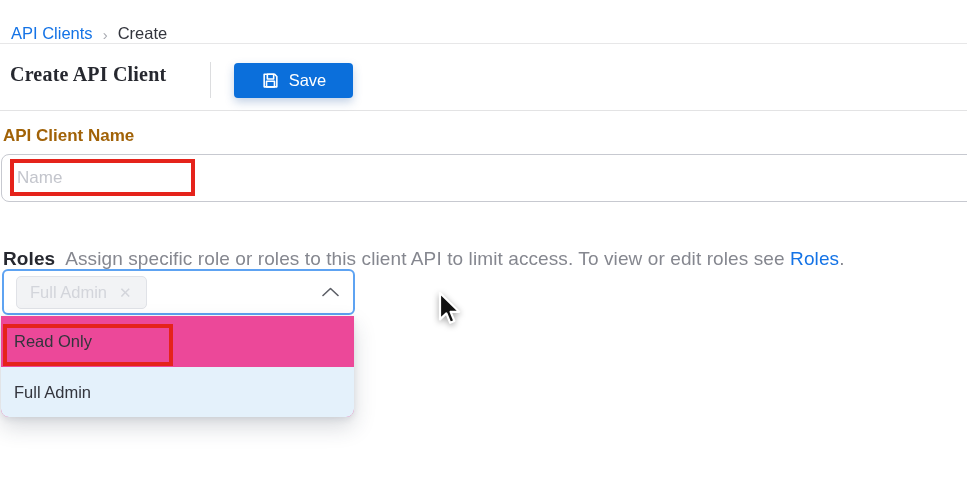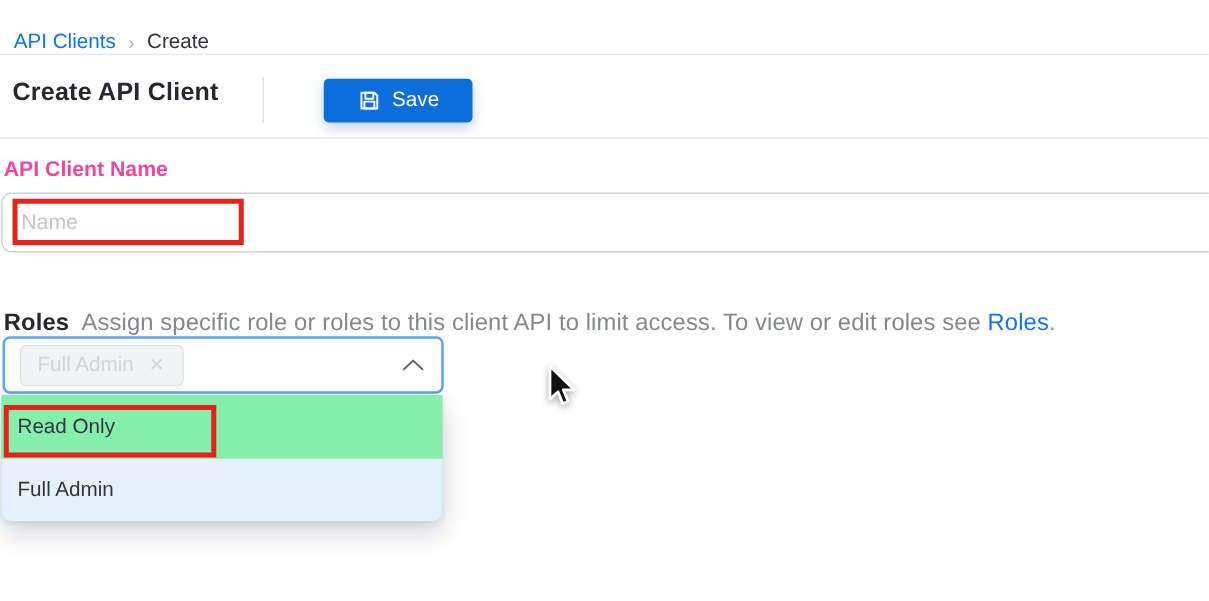--- a/index.html
+++ b/index.html
@@ -21,38 +21,38 @@
   .crumb-sep  { color:#a9abb2; margin:0 10px; font-size:15px; }
   .crumb-current { color:#33353d;margin-top:30px; }
 
   
   .title-row {
     position:absolute; left:0; top:45px; width:967px; height:66px;
     border-bottom:1px solid #e3e3e4;
   }
   .page-title {
     position:absolute; left:10px; top:18px;
-    font-size:20px; font-weight:bold; color:#26282f; letter-spacing:.2px;
+    font-size:20px; font-weight:bold; color:#26282f; letter-spacing:.2px;font-family:Liberation Serif, serif;
   }
   .v-divider {
     position:absolute; left:210px; top:17px; width:1px; height:36px; background:#dcdddf;
   }
   .save-btn {
     position:absolute; left:234px; top:18px; width:119px; height:35px;
     background:#0b6fdb; border:none; border-radius:4px;
     color:#fff; font-size:16.5px; font-family:inherit;
     display:flex; align-items:center; justify-content:center; gap:9px;
-    cursor:pointer; box-shadow:0 4px 10px rgba(40,90,160,.28);margin-left:25px;
+    cursor:pointer; box-shadow:0 4px 10px rgba(40,90,160,.28);
   }
   .save-btn svg { display:block; }
 
   
   .field-label {
     position:absolute; left:3px; top:126px;
-    font-size:17px; font-weight:bold; color:#ec4899;
+    font-size:17px; font-weight:bold; color:#a16207;
   }
   .name-input {
     position:absolute; left:1px; top:154px; width:1020px; height:48px;
     border:1.5px solid #c7c9d0; border-radius:8px;
     font-family:inherit; font-size:17px; color:#33353d;
     padding:0 15px; outline:none; background:#fff;
   }
   .name-input::placeholder { color:#c3c5cc; opacity:1; }
 
   .roles-line {
@@ -73,21 +73,21 @@
     height:33px; padding:0 14px 0 13px;
     background:#f2f3f5; border:1px solid #e0e2e7; border-radius:5px;
     font-size:16.5px; color:#d3d5db;
   }
   .chip-x { font-size:15px; color:#d3d5db; line-height:1; }
   .chevron { margin-left:auto; display:block; }
 
   
   .roles-menu {
     position:absolute; left:1px; top:316px; width:353px;
-    background:#86efac; border-radius:0 0 8px 8px;
+    background:#ec4899; border-radius:0 0 8px 8px;
     box-shadow:0 10px 22px rgba(40,50,70,.18), 0 2px 6px rgba(40,50,70,.10);
   }
   .menu-option {
     height:51px; display:flex; align-items:center; padding-left:13px;
     font-size:16.5px; color:#33353d; cursor:pointer;
   }
   .menu-option.highlighted { background:#e4f1fb; height:50px; border-radius:0 0 8px 8px; }
 
   
   .annotation {

